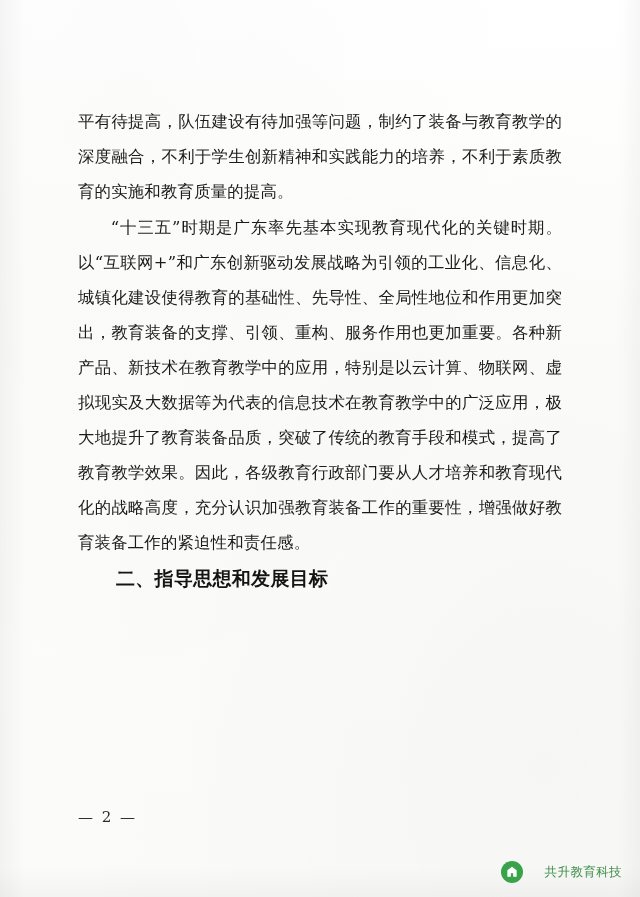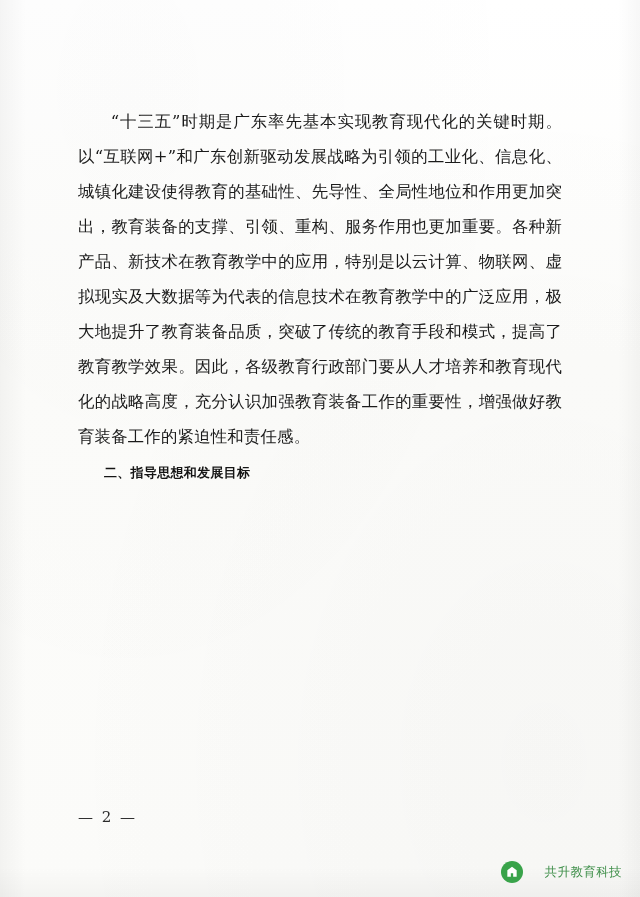--- a/index.html
+++ b/index.html
@@ -49,21 +49,21 @@
     letter-spacing: 0.2px;
     font-family: "DejaVu Serif", "Liberation Serif", serif;
   }
   p.indent {
     text-indent: 2em;
   }
   .heading {
     font-weight: bold;
     text-indent: 2em;
     margin: 0;
-    font-size: 13px;
+    font-size: 19px;
     line-height: 35px;
     color: #141414;
     letter-spacing: 0.3px;
   }
   .lead {
     font-weight: bold;
   }
   .page-number {
     position: absolute;
     left: 0;
@@ -118,20 +118,21 @@
   }
 </style>
 </head>
 <body>
 
 <div class="page">
   <div class="edge-shade"></div>
 
   <div class="doc-body">
 
+    <p class="para">平有待提高，队伍建设有待加强等问题，制约了装备与教育教学的深度融合，不利于学生创新精神和实践能力的培养，不利于素质教育的实施和教育质量的提高。</p>
 
     <p class="para indent">“十三五”时期是广东率先基本实现教育现代化的关键时期。以“互联网+”和广东创新驱动发展战略为引领的工业化、信息化、城镇化建设使得教育的基础性、先导性、全局性地位和作用更加突出，教育装备的支撑、引领、重构、服务作用也更加重要。各种新产品、新技术在教育教学中的应用，特别是以云计算、物联网、虚拟现实及大数据等为代表的信息技术在教育教学中的广泛应用，极大地提升了教育装备品质，突破了传统的教育手段和模式，提高了教育教学效果。因此，各级教育行政部门要从人才培养和教育现代化的战略高度，充分认识加强教育装备工作的重要性，增强做好教育装备工作的紧迫性和责任感。</p>
 
     <p class="heading">二、指导思想和发展目标</p>
 
 
   </div>
 
   <div class="page-number">— 2 —</div>
 

